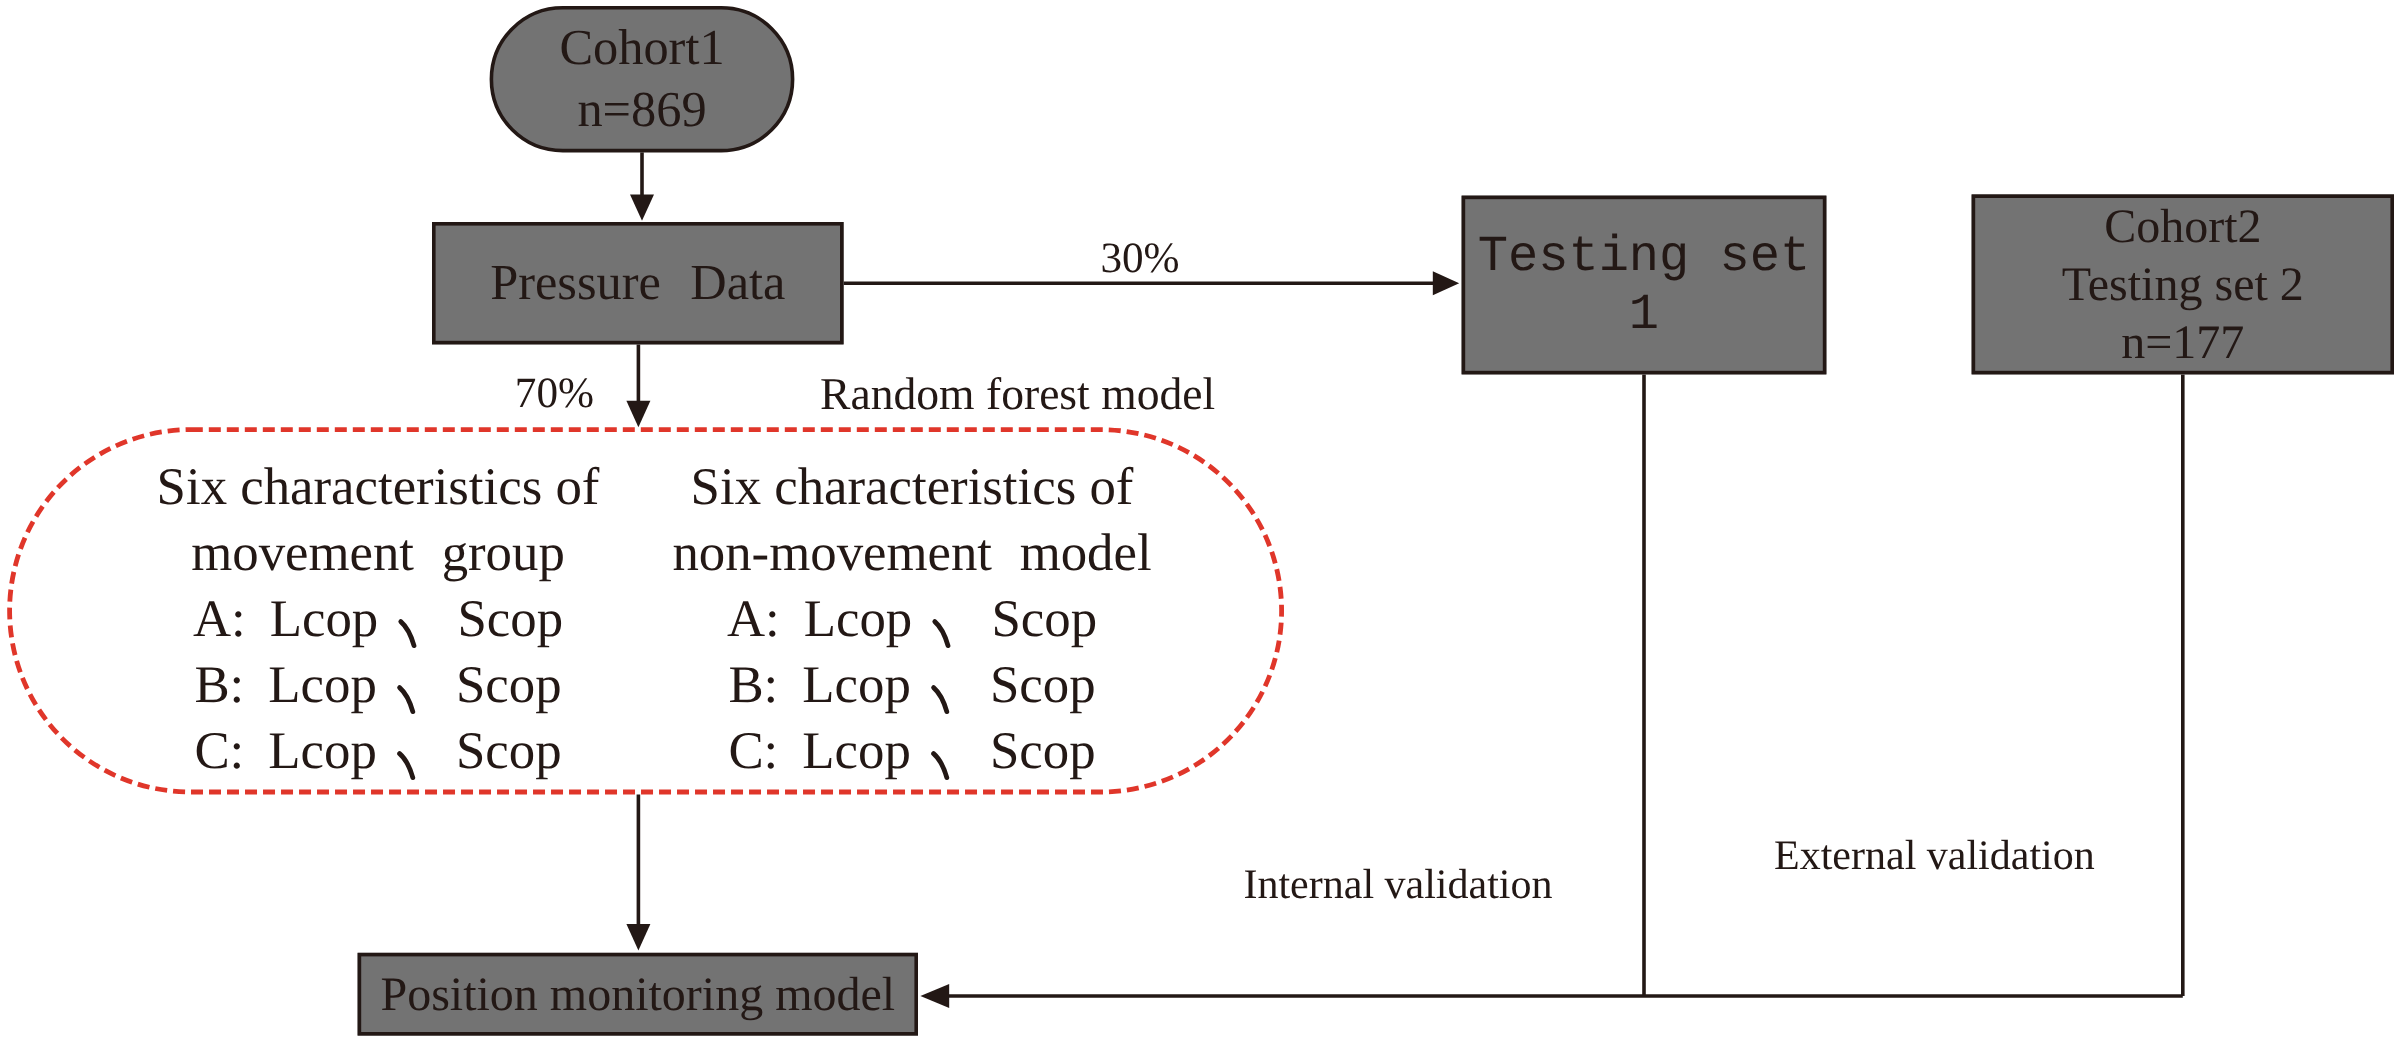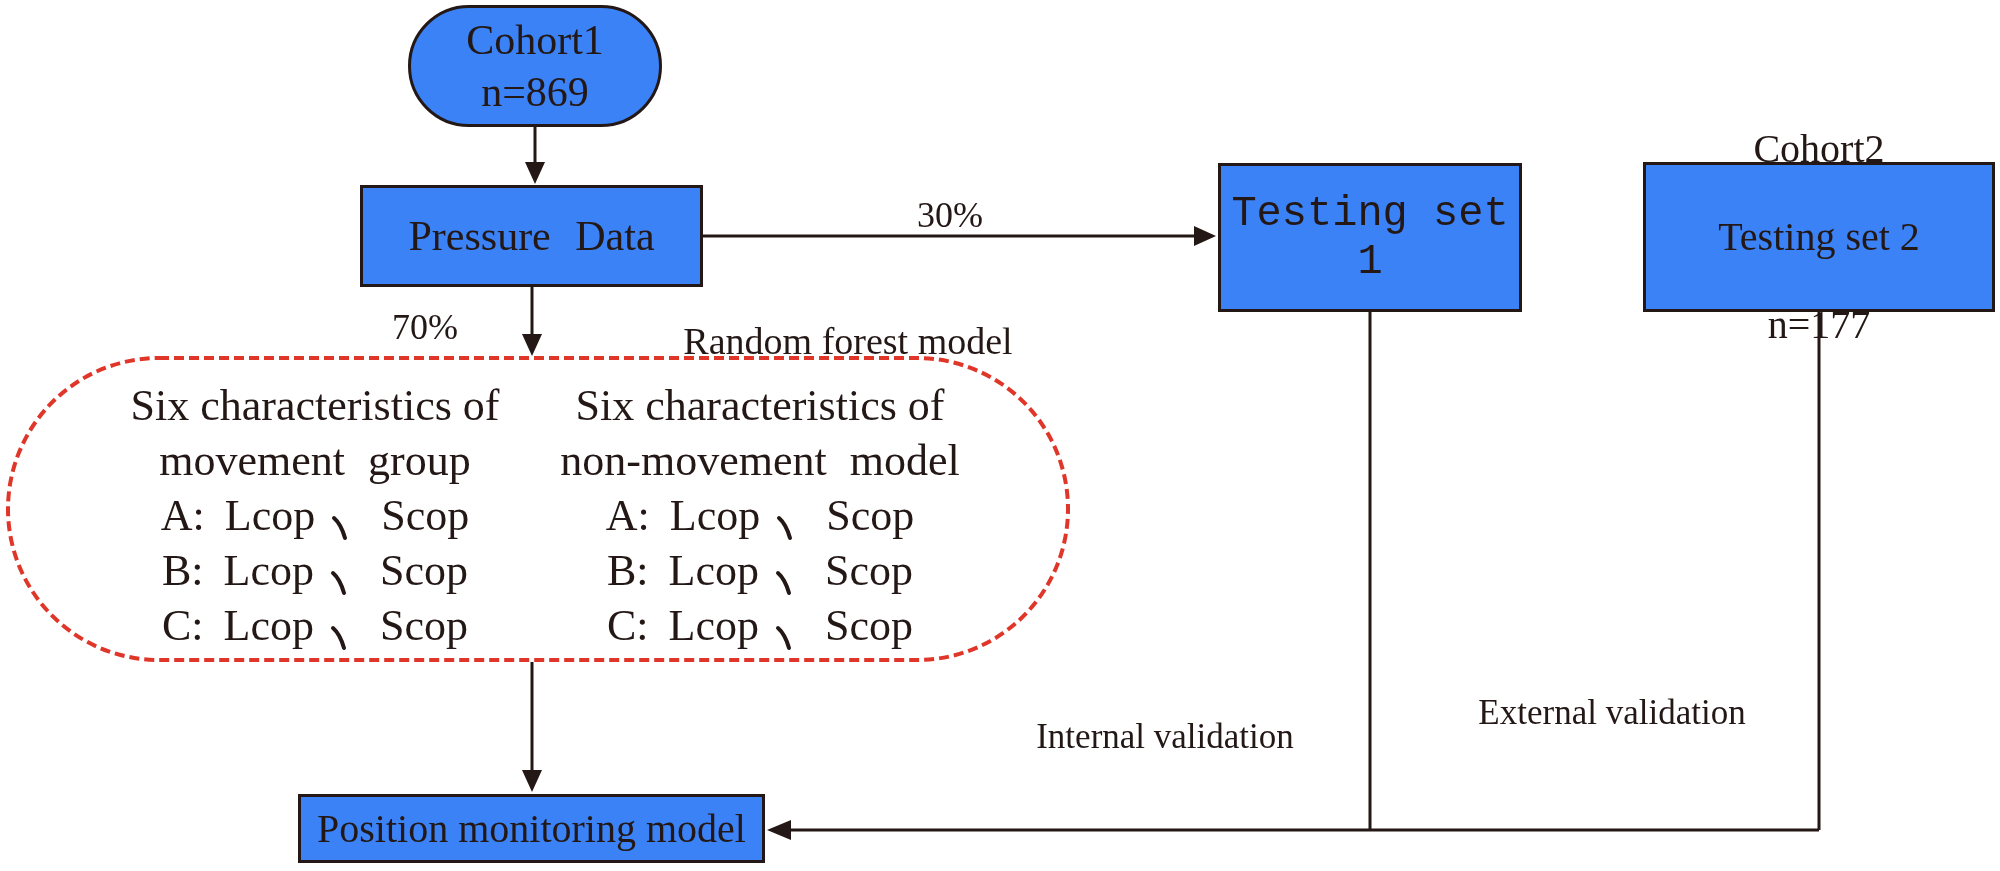--- a/index.html
+++ b/index.html
@@ -8,39 +8,39 @@
     width:2000px;height:871px;
     background:#ffffff;
     font-family:"Liberation Serif","DejaVu Serif",serif;
     color:#231815;
     overflow:hidden;
   }
   #connectors{position:absolute;left:0;top:0;width:2000px;height:871px;}
   .node{
     position:absolute;
     border:3px solid #231815;
-    background:#3b82f6;
+    background:#737373;
     display:flex;flex-direction:column;
     align-items:center;justify-content:center;
     text-align:center;
     box-sizing:border-box;
   }
   .stadium{border-radius:62px;}
   .node .line{display:block;}
   #cohort1{left:408px;top:5px;width:254px;height:122px;font-size:42px;line-height:52px;}
   #pressure-data{left:360px;top:185px;width:343px;height:102px;font-size:42px;word-spacing:14px;}
   #testing-set-1{left:1218px;top:163px;width:304px;height:149px;font-size:42px;font-family:Liberation Mono, monospace;}
-  #cohort2{left:1643px;top:162px;width:352px;height:150px;font-size:40px;line-height:48px;gap:40px;}
+  #cohort2{left:1643px;top:162px;width:352px;height:150px;font-size:40px;line-height:48px;}
   #position-model{left:298px;top:794px;width:467px;height:69px;font-size:40px;}
   .edge-label{
     position:absolute;text-align:center;font-size:36px;line-height:38px;
   }
   #label-30{left:870px;top:196px;width:160px;}
-  #label-70{left:355px;top:308px;width:140px;}
-  #label-rf{left:638px;top:310px;width:420px;font-size:38px;margin-top:12px;}
+  #label-70{left:355px;top:308px;width:140px;text-align:right;}
+  #label-rf{left:638px;top:310px;width:420px;font-size:38px;}
   #label-internal{left:985px;top:694px;width:360px;font-size:35px;margin-top:24px;}
   #label-external{left:1432px;top:694px;width:360px;font-size:35px;}
   .feature-col{
     position:absolute;top:378px;width:430px;font-size:44px;
   }
   #feature-col-left{left:100px;}
   #feature-col-right{left:545px;}
   .feature-col .row{
     height:55px;display:flex;align-items:center;justify-content:center;
     white-space:nowrap;

